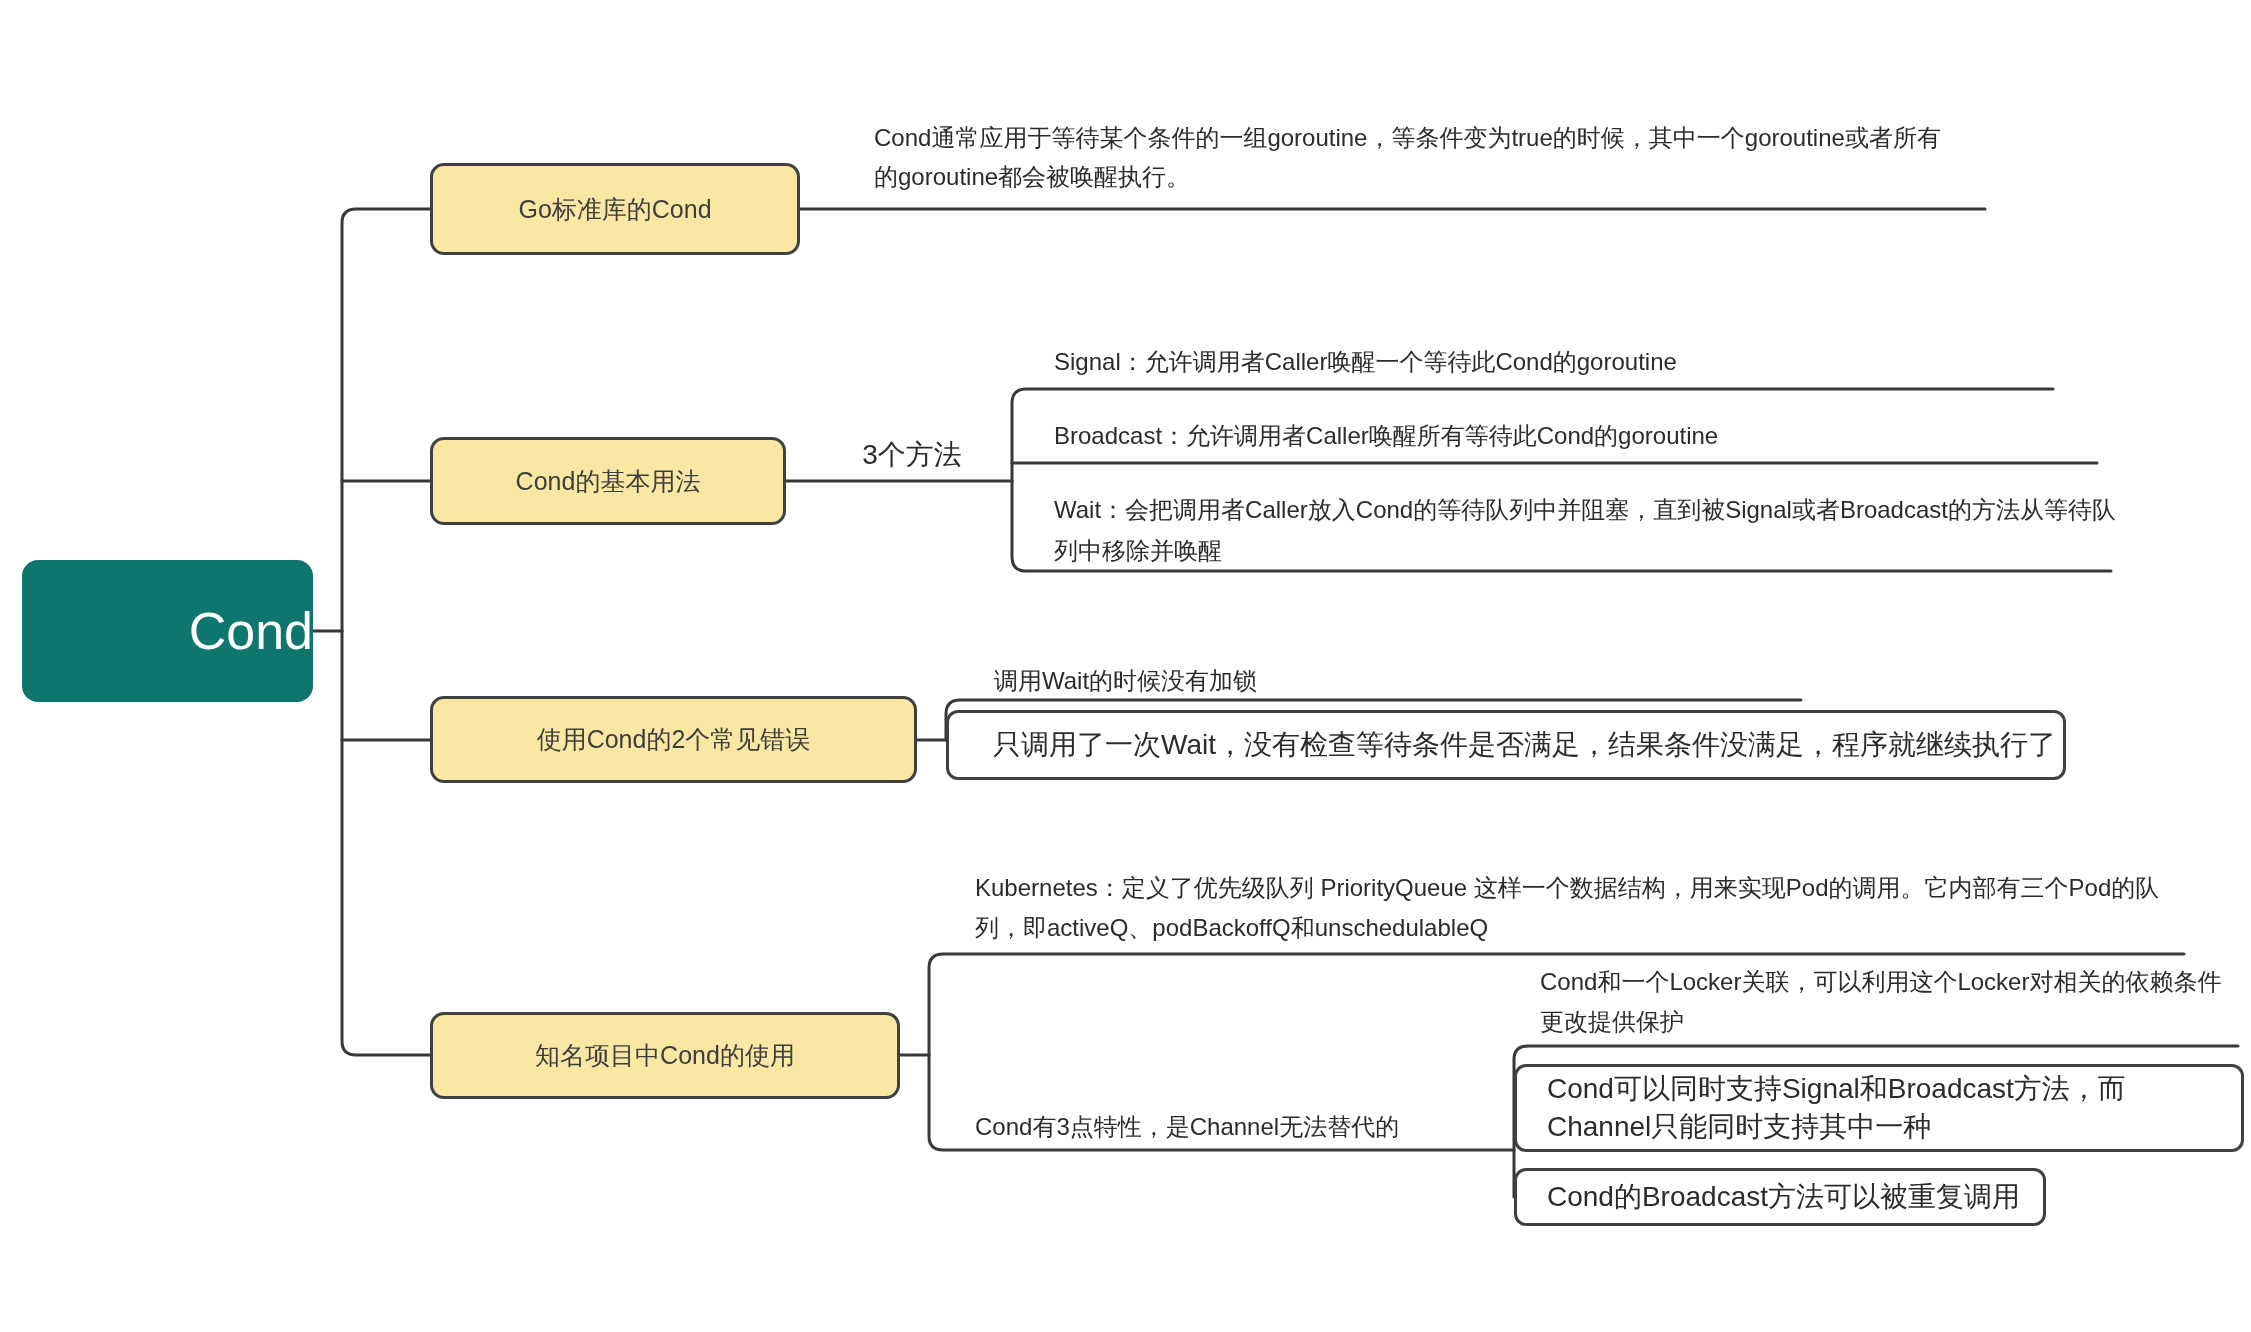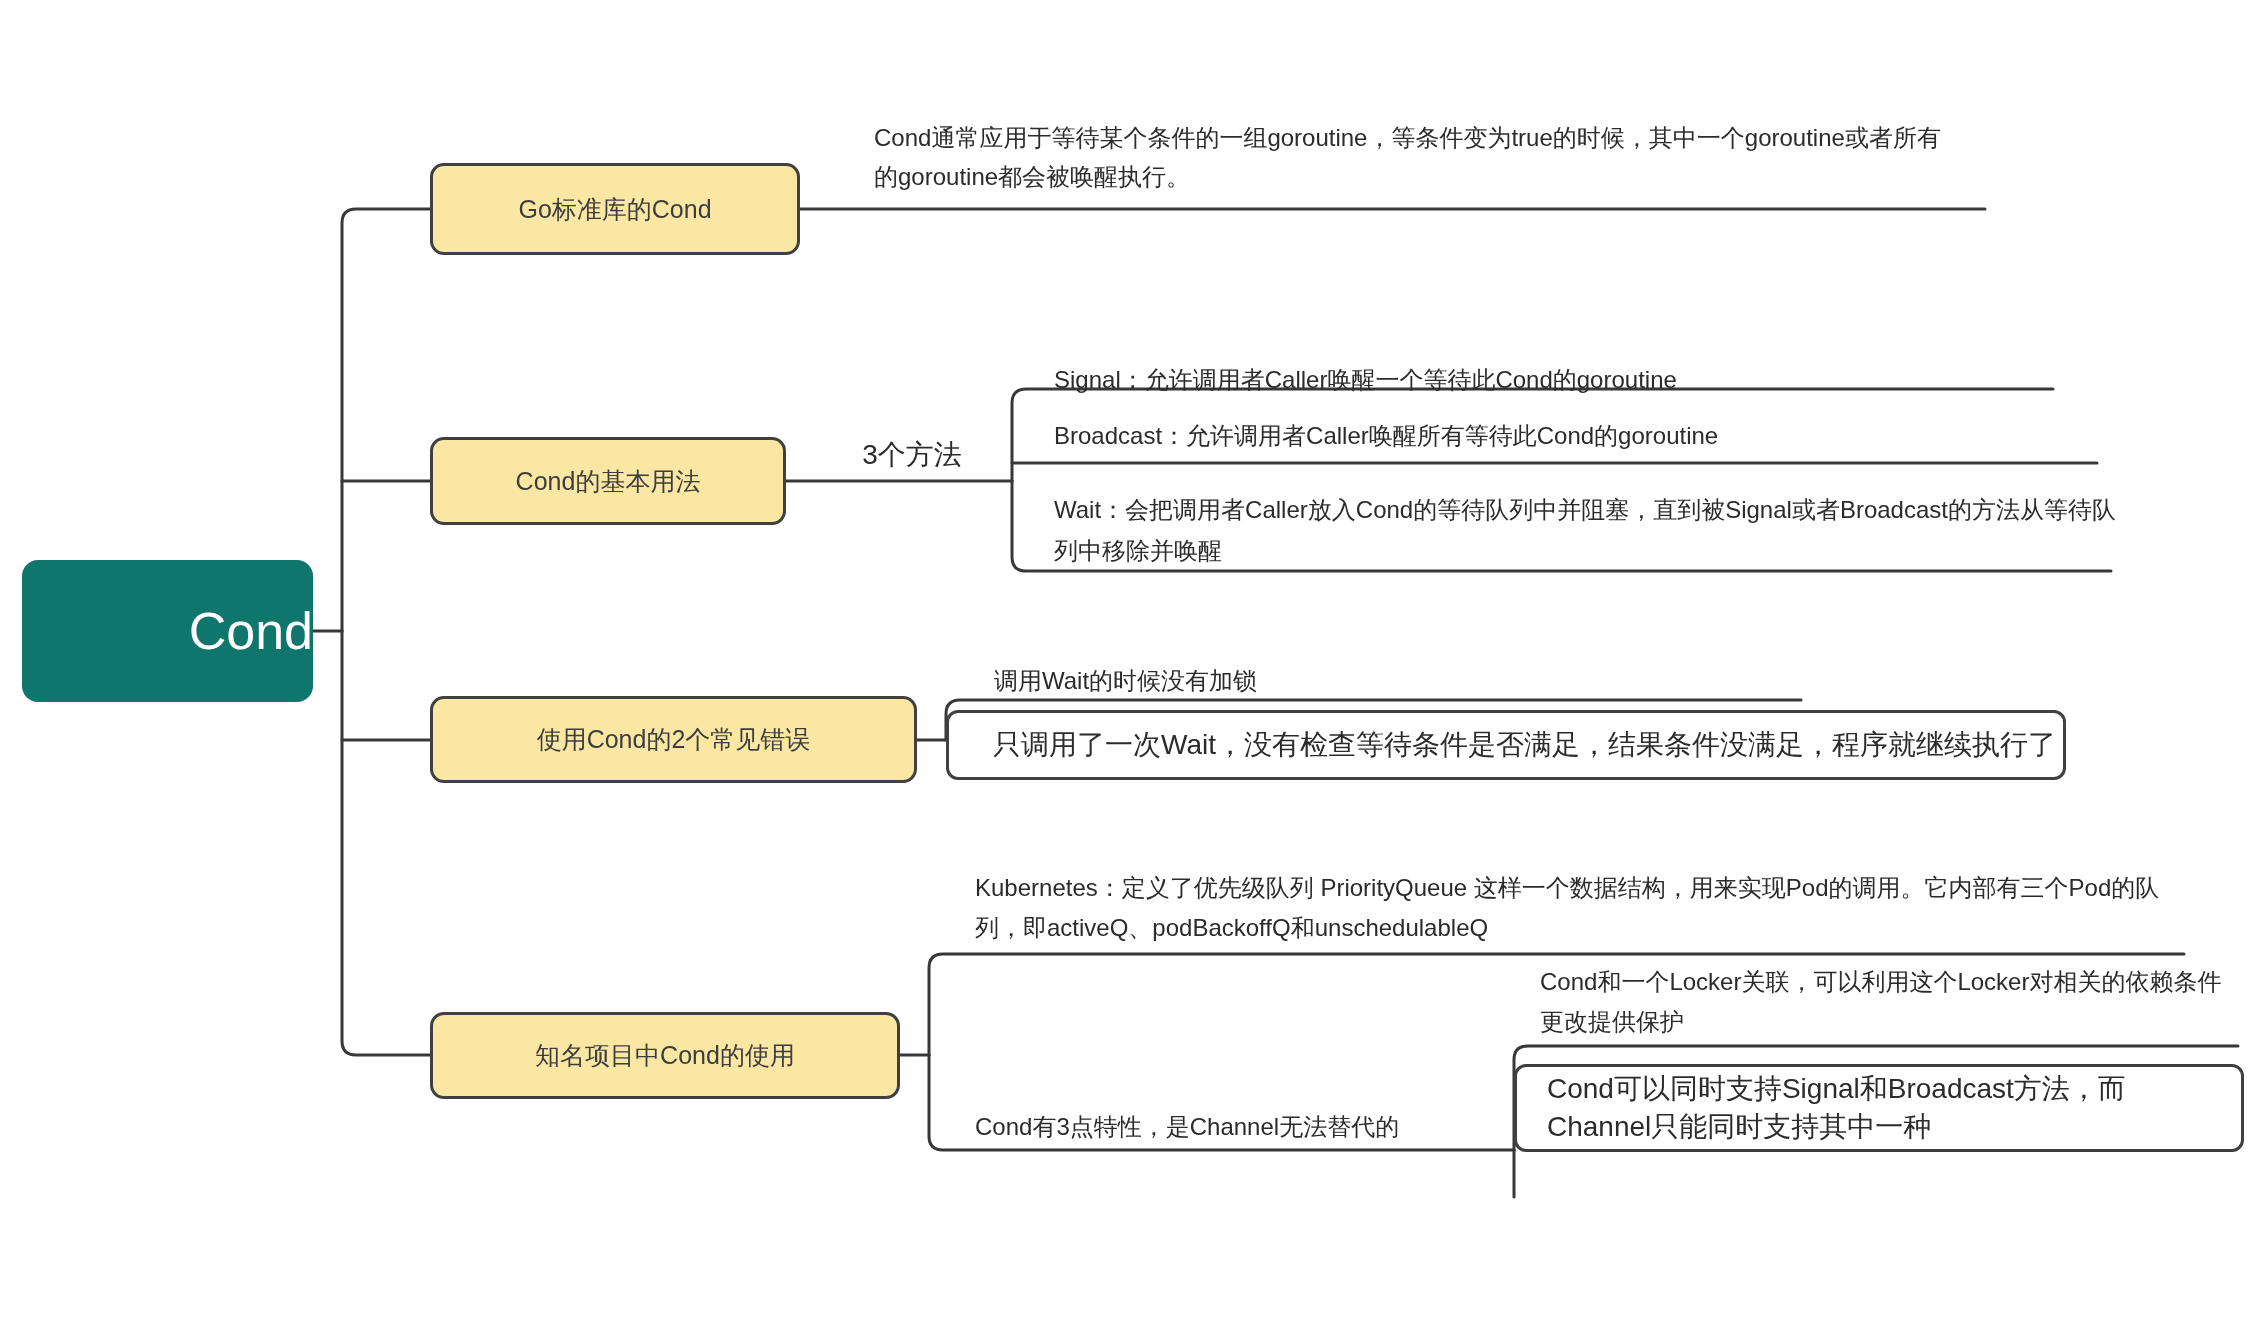--- a/index.html
+++ b/index.html
@@ -29,21 +29,21 @@
   .topic-3{left:430px;top:696px;width:487px;height:87px;}
   .topic-4{left:430px;top:1012px;width:470px;height:87px;}
   .leaf{
     font-size:24px;line-height:39px;color:#2b2b2b;
   }
   .edge-label{
     left:850px;top:436px;width:124px;text-align:center;
     font-size:28px;color:#2b2b2b;
   }
   .note-1{left:874px;top:118px;width:1085px;}
-  .leaf-signal{left:1054px;top:360px;width:1020px;white-space:nowrap;}
+  .leaf-signal{left:1054px;top:342px;width:1020px;white-space:nowrap;}
   .leaf-broadcast{left:1054px;top:416px;width:1060px;white-space:nowrap;}
   .leaf-wait{left:1054px;top:489px;width:1080px;line-height:41px;}
   .leaf-err1{left:994px;top:661px;width:820px;white-space:nowrap;}
   .boxed{
     border:3px solid #404040;border-radius:12px;background:#ffffff;
     display:flex;align-items:center;
     font-size:28px;line-height:38px;color:#2b2b2b;
   }
   .leaf-err2{left:946px;top:710px;width:1120px;height:70px;padding:0 20px 0 44px;white-space:nowrap;}
   .leaf-kube{left:975px;top:868px;width:1215px;line-height:40px;}
@@ -124,14 +124,17 @@
   </div>
   <div class="node leaf leaf-feature">
     <span>Cond有3点特性，是Channel无法替代的</span>
   </div>
   <div class="node leaf leaf-gc1">
     <span>Cond和一个Locker关联，可以利用这个Locker对相关的依赖条件更改提供保护</span>
   </div>
   <div class="node boxed leaf-gc2">
     <span>Cond可以同时支持Signal和Broadcast方法，而Channel只能同时支持其中一种</span>
   </div>
+  <div class="node boxed leaf-gc3">
+    <span>Cond的Broadcast方法可以被重复调用</span>
+  </div>
 
 </div>
 
 </body></html>

